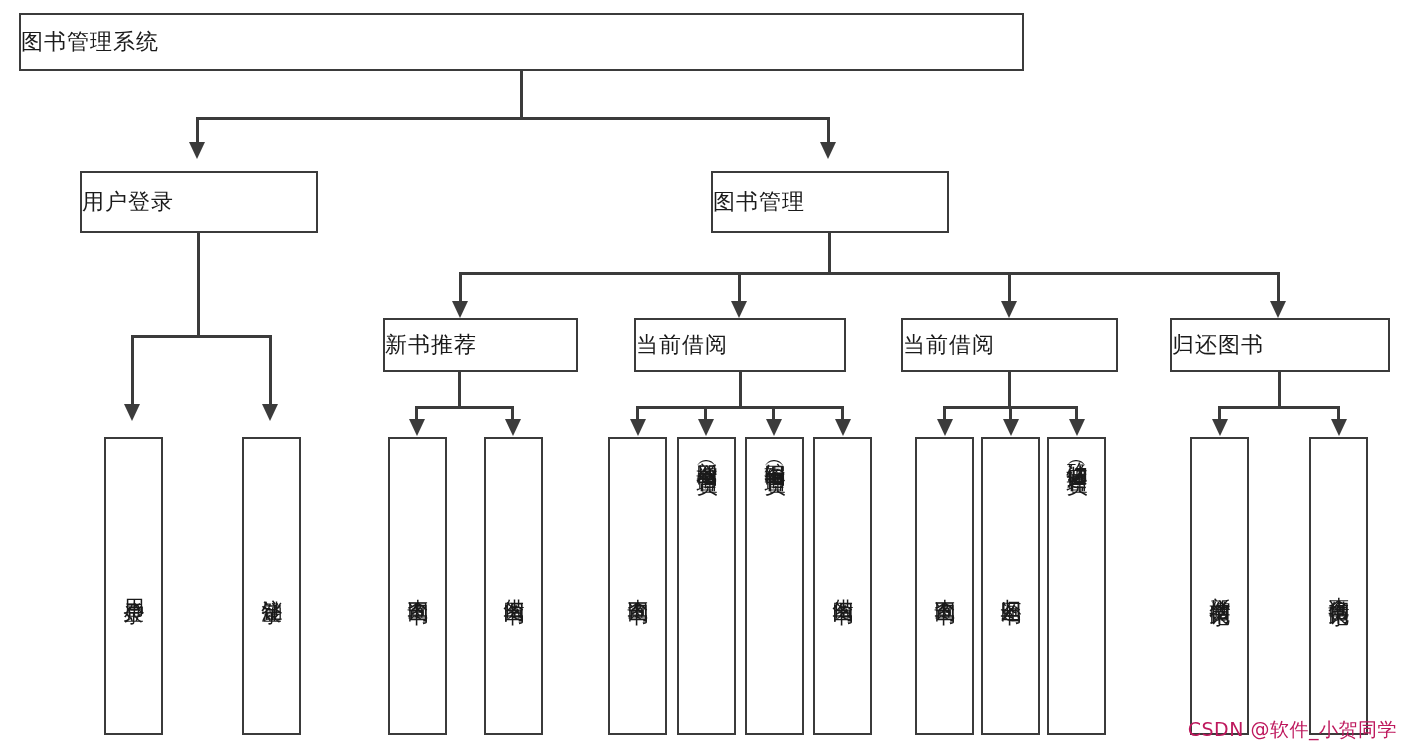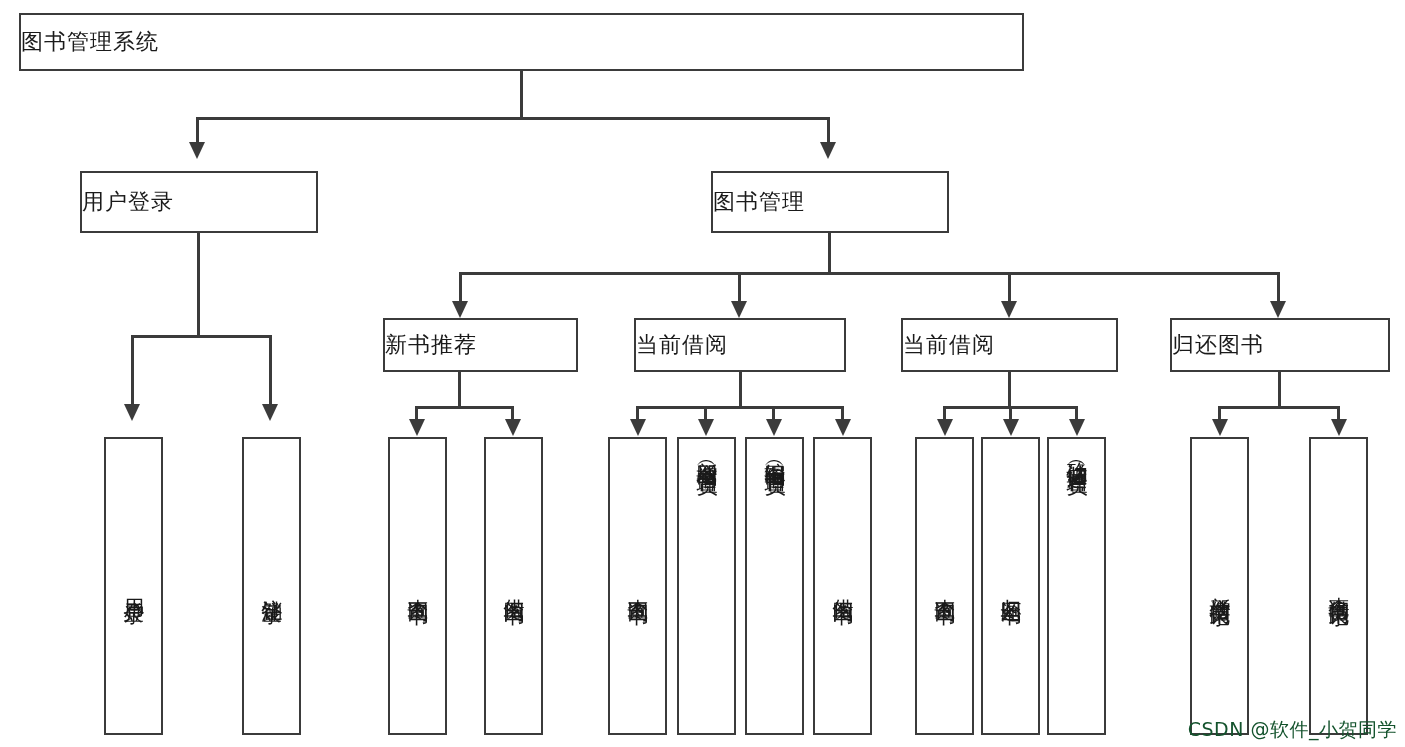--- a/index.html
+++ b/index.html
@@ -65,21 +65,21 @@
     border-left: 8px solid transparent;
     border-right: 8px solid transparent;
     border-top: 17px solid #3b3b3b;
   }
   
   #watermark {
     position: absolute;
     right: 8px;
     bottom: 4px;
     font-size: 19px;
-    color: #14532d;
+    color: #be185d;
     letter-spacing: 0.5px;
     white-space: nowrap;
     pointer-events: none;
   }
 </style>
 </head>
 <body>
 
 <div id="canvas">
 

